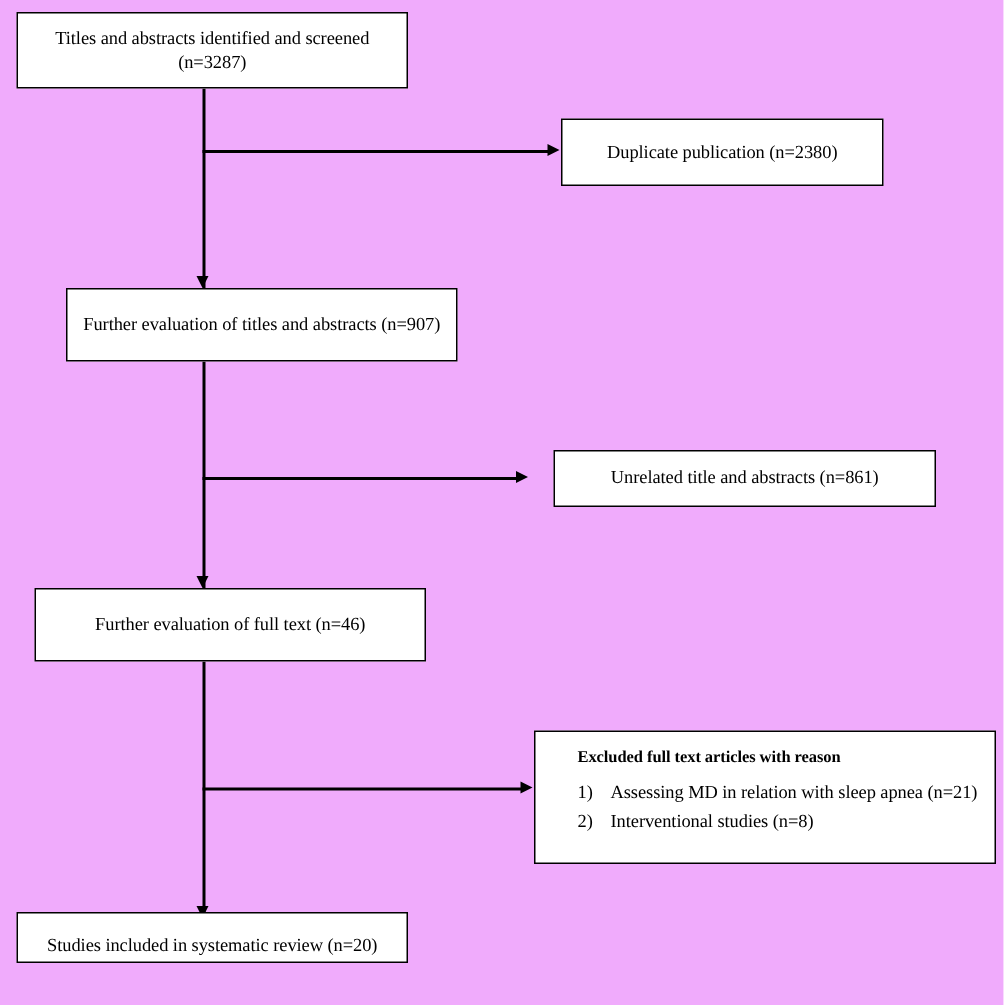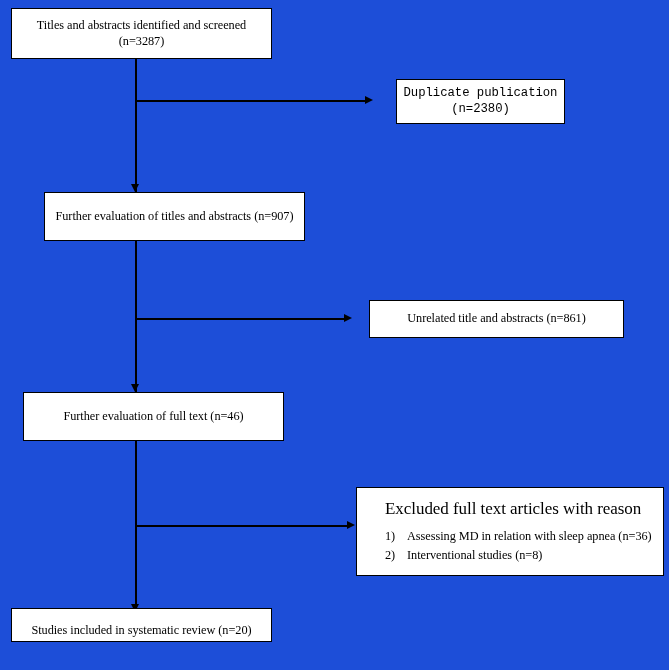--- a/index.html
+++ b/index.html
@@ -9,21 +9,21 @@
     background: #ffffff;
   }
   body {
     font-family: "Liberation Serif", "DejaVu Serif", serif;
     color: #000000;
   }
   #flow-canvas {
     position: relative;
     width: 669px;
     height: 670px;
-    background: #1d4ed8;
+    background: #f0abfc;
     overflow: hidden;
   }
   .node {
     position: absolute;
     box-sizing: border-box;
     border: 1.6px solid #000000;
     background: #ffffff;
     display: flex;
     align-items: center;
     justify-content: center;
@@ -33,32 +33,33 @@
     letter-spacing: -0.05px;
     padding: 2px 5px;
     z-index: 3;
   }
   .node .node-text {
     display: block;
     white-space: pre-line;
   }
   
   #node-identified  { left: 11px;  top: 8px;   width: 261px; height: 51px; }
-  #node-duplicate   { left: 396px; top: 79px;  width: 169px; height: 45px; font-family: Liberation Mono, monospace; }
+  #node-duplicate   { left: 374px; top: 79px;  width: 215px; height: 45px; }
   #node-further-ta  { left: 11px;  top: 192px; width: 261px; height: 49px; margin-left: 33px; }
   #node-unrelated   { left: 353px; top: 300px; width: 255px; height: 38px; margin-left: 16px; }
   #node-further-ft  { left: 23px;  top: 392px; width: 261px; height: 49px; }
   #node-excluded    { left: 356px; top: 487px; width: 308px; height: 89px;
                       display: block; text-align: left; padding: 8px 6px 6px 6px; }
   #node-included    { left: 11px;  top: 608px; width: 261px; height: 34px; align-items: flex-end; }
 
   
   .excl-heading {
-    font-size: 17px;
+    font-size: 11px;
     margin: 2px 0 9px 22px;
+    font-weight: bold;
   }
   .excl-list {
     margin: 0;
     padding: 0;
     list-style: none;
     font-size: 12.3px;
   }
   .excl-list li {
     position: relative;
     padding-left: 44px;
@@ -161,21 +162,21 @@
 
   <div class="node" id="node-further-ft">
     <span class="node-text">Further evaluation of full text (n=46)</span>
   </div>
 
   <div class="node" id="node-excluded">
     <div class="excl-heading">Excluded full text articles with reason</div>
     <ul class="excl-list">
       <li>
         <span class="marker">1)</span>
-        <span>Assessing MD in relation with sleep apnea (n=36)</span>
+        <span>Assessing MD in relation with sleep apnea (n=21)</span>
       </li>
       <li>
         <span class="marker">2)</span>
         <span>Interventional studies (n=8)</span>
       </li>
     </ul>
   </div>
 
   <div class="node" id="node-included">
     <span class="node-text">Studies included in systematic review (n=20)</span>

